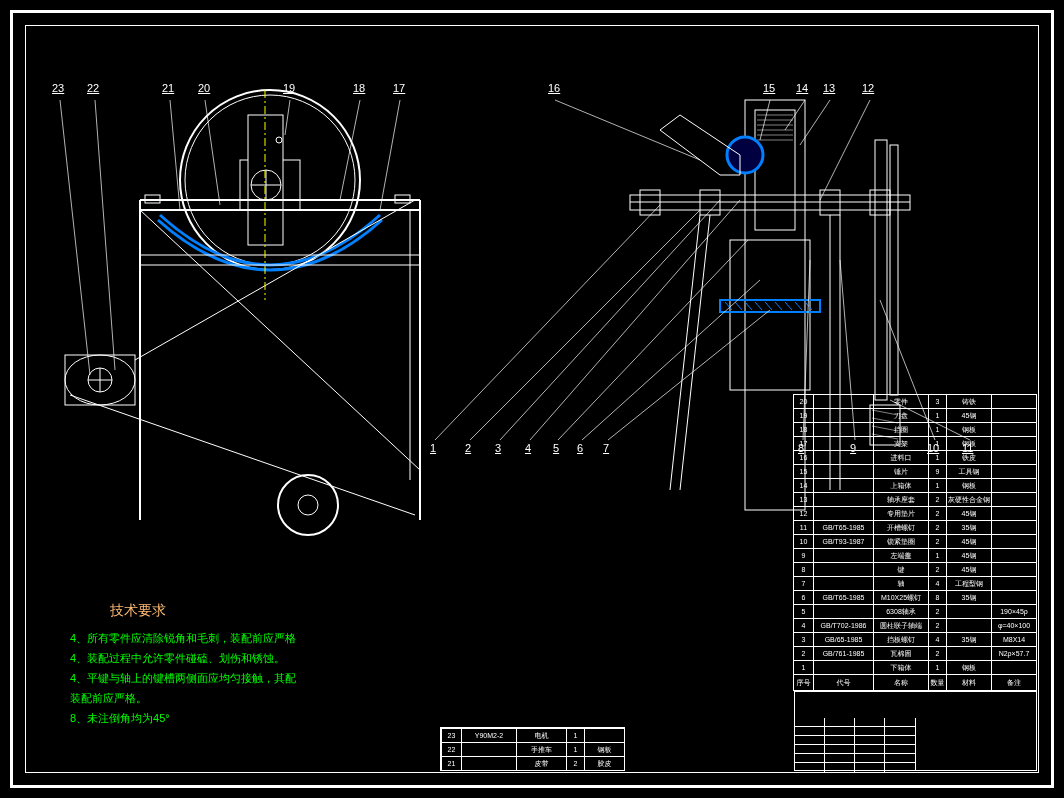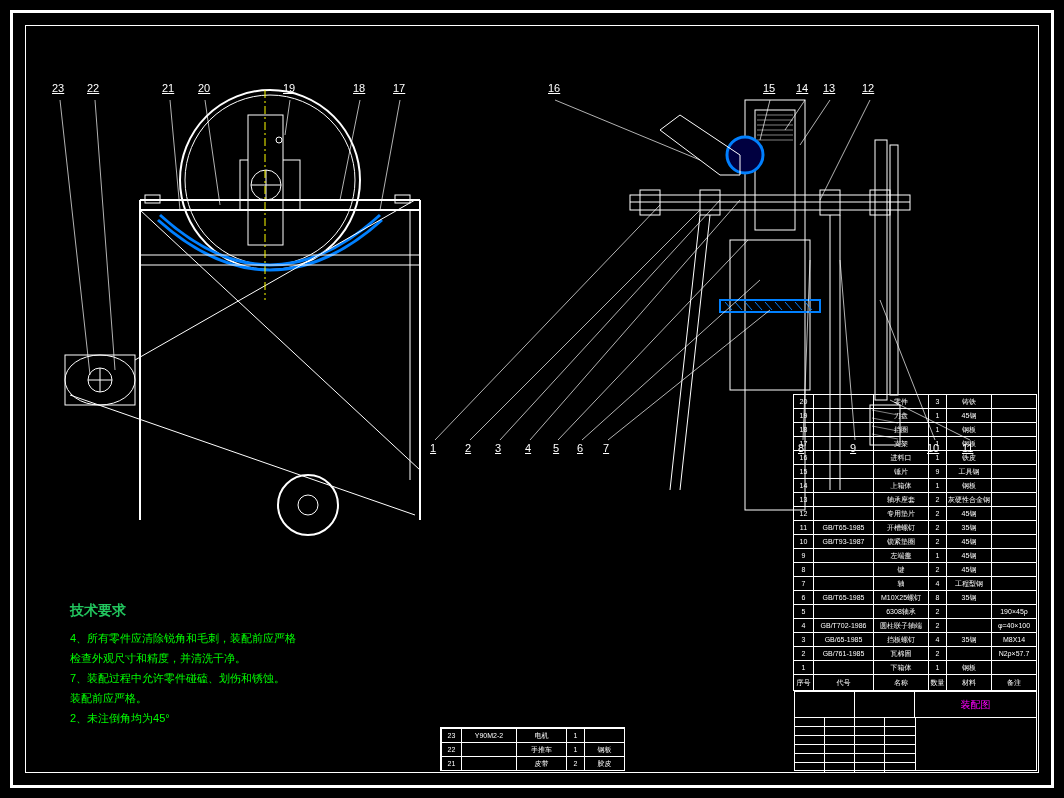--- a/index.html
+++ b/index.html
@@ -5,21 +5,21 @@
     * { margin: 0; padding: 0; box-sizing: border-box; }
     body { background: #000; width: 1064px; height: 798px; position: relative; font-family: "SimSun", Arial, sans-serif; overflow: hidden; }
     .outer-frame { position: absolute; top: 10px; left: 10px; right: 10px; bottom: 10px; border: 3px solid #fff; }
     .inner-frame { position: absolute; top: 25px; left: 25px; right: 25px; bottom: 25px; border: 1px solid #fff; }
     .drawing { position: absolute; stroke: #fff; fill: none; stroke-width: 1; }
     .blue { stroke: #0080ff; stroke-width: 3; }
     .bom-table { position: absolute; right: 27px; bottom: 27px; }
     .bom-row { display: flex; height: 14px; border-top: 1px solid #fff; }
     .bom-cell { border-left: 1px solid #fff; color: #fff; font-size: 7px; display: flex; align-items: center; justify-content: center; overflow: hidden; }
     .tech-req { position: absolute; left: 70px; bottom: 70px; }
-    .tech-title { color: #22c55e; font-size: 14px; font-weight: bold; margin-bottom: 8px; }
+    .tech-title { color: #fdba74; font-size: 14px; font-weight: normal; margin-bottom: 8px; margin-left: 40px; }
     .tech-line { color: #00ff00; font-size: 11px; line-height: 20px; }
     .callout-label { position: absolute; color: #fff; font-size: 11px; text-decoration: underline; }
   </style>
 </head>
 <body>
 
 <div class="outer-frame"></div>
 <div class="inner-frame"></div>
 
 <svg class="drawing" width="1064" height="798" style="position:absolute;top:0;left:0;">
@@ -176,24 +176,24 @@
 <div class="callout-label" style="left:577px; top:442px;">6</div>
 <div class="callout-label" style="left:603px; top:442px;">7</div>
 <div class="callout-label" style="left:798px; top:442px;">8</div>
 <div class="callout-label" style="left:850px; top:442px;">9</div>
 <div class="callout-label" style="left:927px; top:442px;">10</div>
 <div class="callout-label" style="left:962px; top:442px;">11</div>
 
 <div class="tech-req">
   <div class="tech-title">技术要求</div>
   <div class="tech-line">4、所有零件应清除锐角和毛刺，装配前应严格</div>
-  <div class="tech-line">检查外观尺寸和精度，并清洗干净。</div>
-  <div class="tech-line">7、装配过程中允许零件碰磕、划伤和锈蚀。</div>
+  <div class="tech-line">4、装配过程中允许零件碰磕、划伤和锈蚀。</div>
+  <div class="tech-line">4、平键与轴上的键槽两侧面应均匀接触，其配</div>
   <div class="tech-line">装配前应严格。</div>
-  <div class="tech-line">2、未注倒角均为45°</div>
+  <div class="tech-line">8、未注倒角均为45°</div>
 </div>
 
 <div class="bom-table" style="bottom:107px; border-right:1px solid #fff; border-bottom:1px solid #fff;">
   <div class="bom-row">
       <div class="bom-cell" style="width:20px">20</div>
       <div class="bom-cell" style="width:60px"></div>
       <div class="bom-cell" style="width:55px">零件</div>
       <div class="bom-cell" style="width:18px">3</div>
       <div class="bom-cell" style="width:45px">铸铁</div>
       <div class="bom-cell" style="width:45px"></div>
@@ -378,25 +378,20 @@
   <div class="bom-row">
       <div class="bom-cell" style="width:20px">21</div>
       <div class="bom-cell" style="width:55px"></div>
       <div class="bom-cell" style="width:50px">皮带</div>
       <div class="bom-cell" style="width:18px">2</div>
       <div class="bom-cell" style="width:40px">胶皮</div>
     </div>
 </div>
 
 <div style="position:absolute; right:27px; bottom:27px; width:243px; height:80px; border:1px solid #fff;">
-  <div style="position:absolute; left:0; top:0; width:100%; height:26px; border-bottom:1px solid #fff; display:flex;">
-    <div style="width:60px; border-right:1px solid #fff;"></div>
-    <div style="width:60px; border-right:1px solid #fff;"></div>
-    <div style="flex:1; color:#ff00ff; font-size:10px; display:flex; align-items:center; justify-content:center;">装配图</div>
-  </div>
   <div style="position:absolute; left:0; top:26px; width:120px; height:54px;">
     <div style="height:9px; border-bottom:1px solid #fff; display:flex;">
         <div style="width:30px; border-right:1px solid #fff;"></div>
         <div style="width:30px; border-right:1px solid #fff;"></div>
         <div style="width:30px; border-right:1px solid #fff;"></div>
         <div style="width:30px;"></div>
       </div>
     <div style="height:9px; border-bottom:1px solid #fff; display:flex;">
         <div style="width:30px; border-right:1px solid #fff;"></div>
         <div style="width:30px; border-right:1px solid #fff;"></div>

